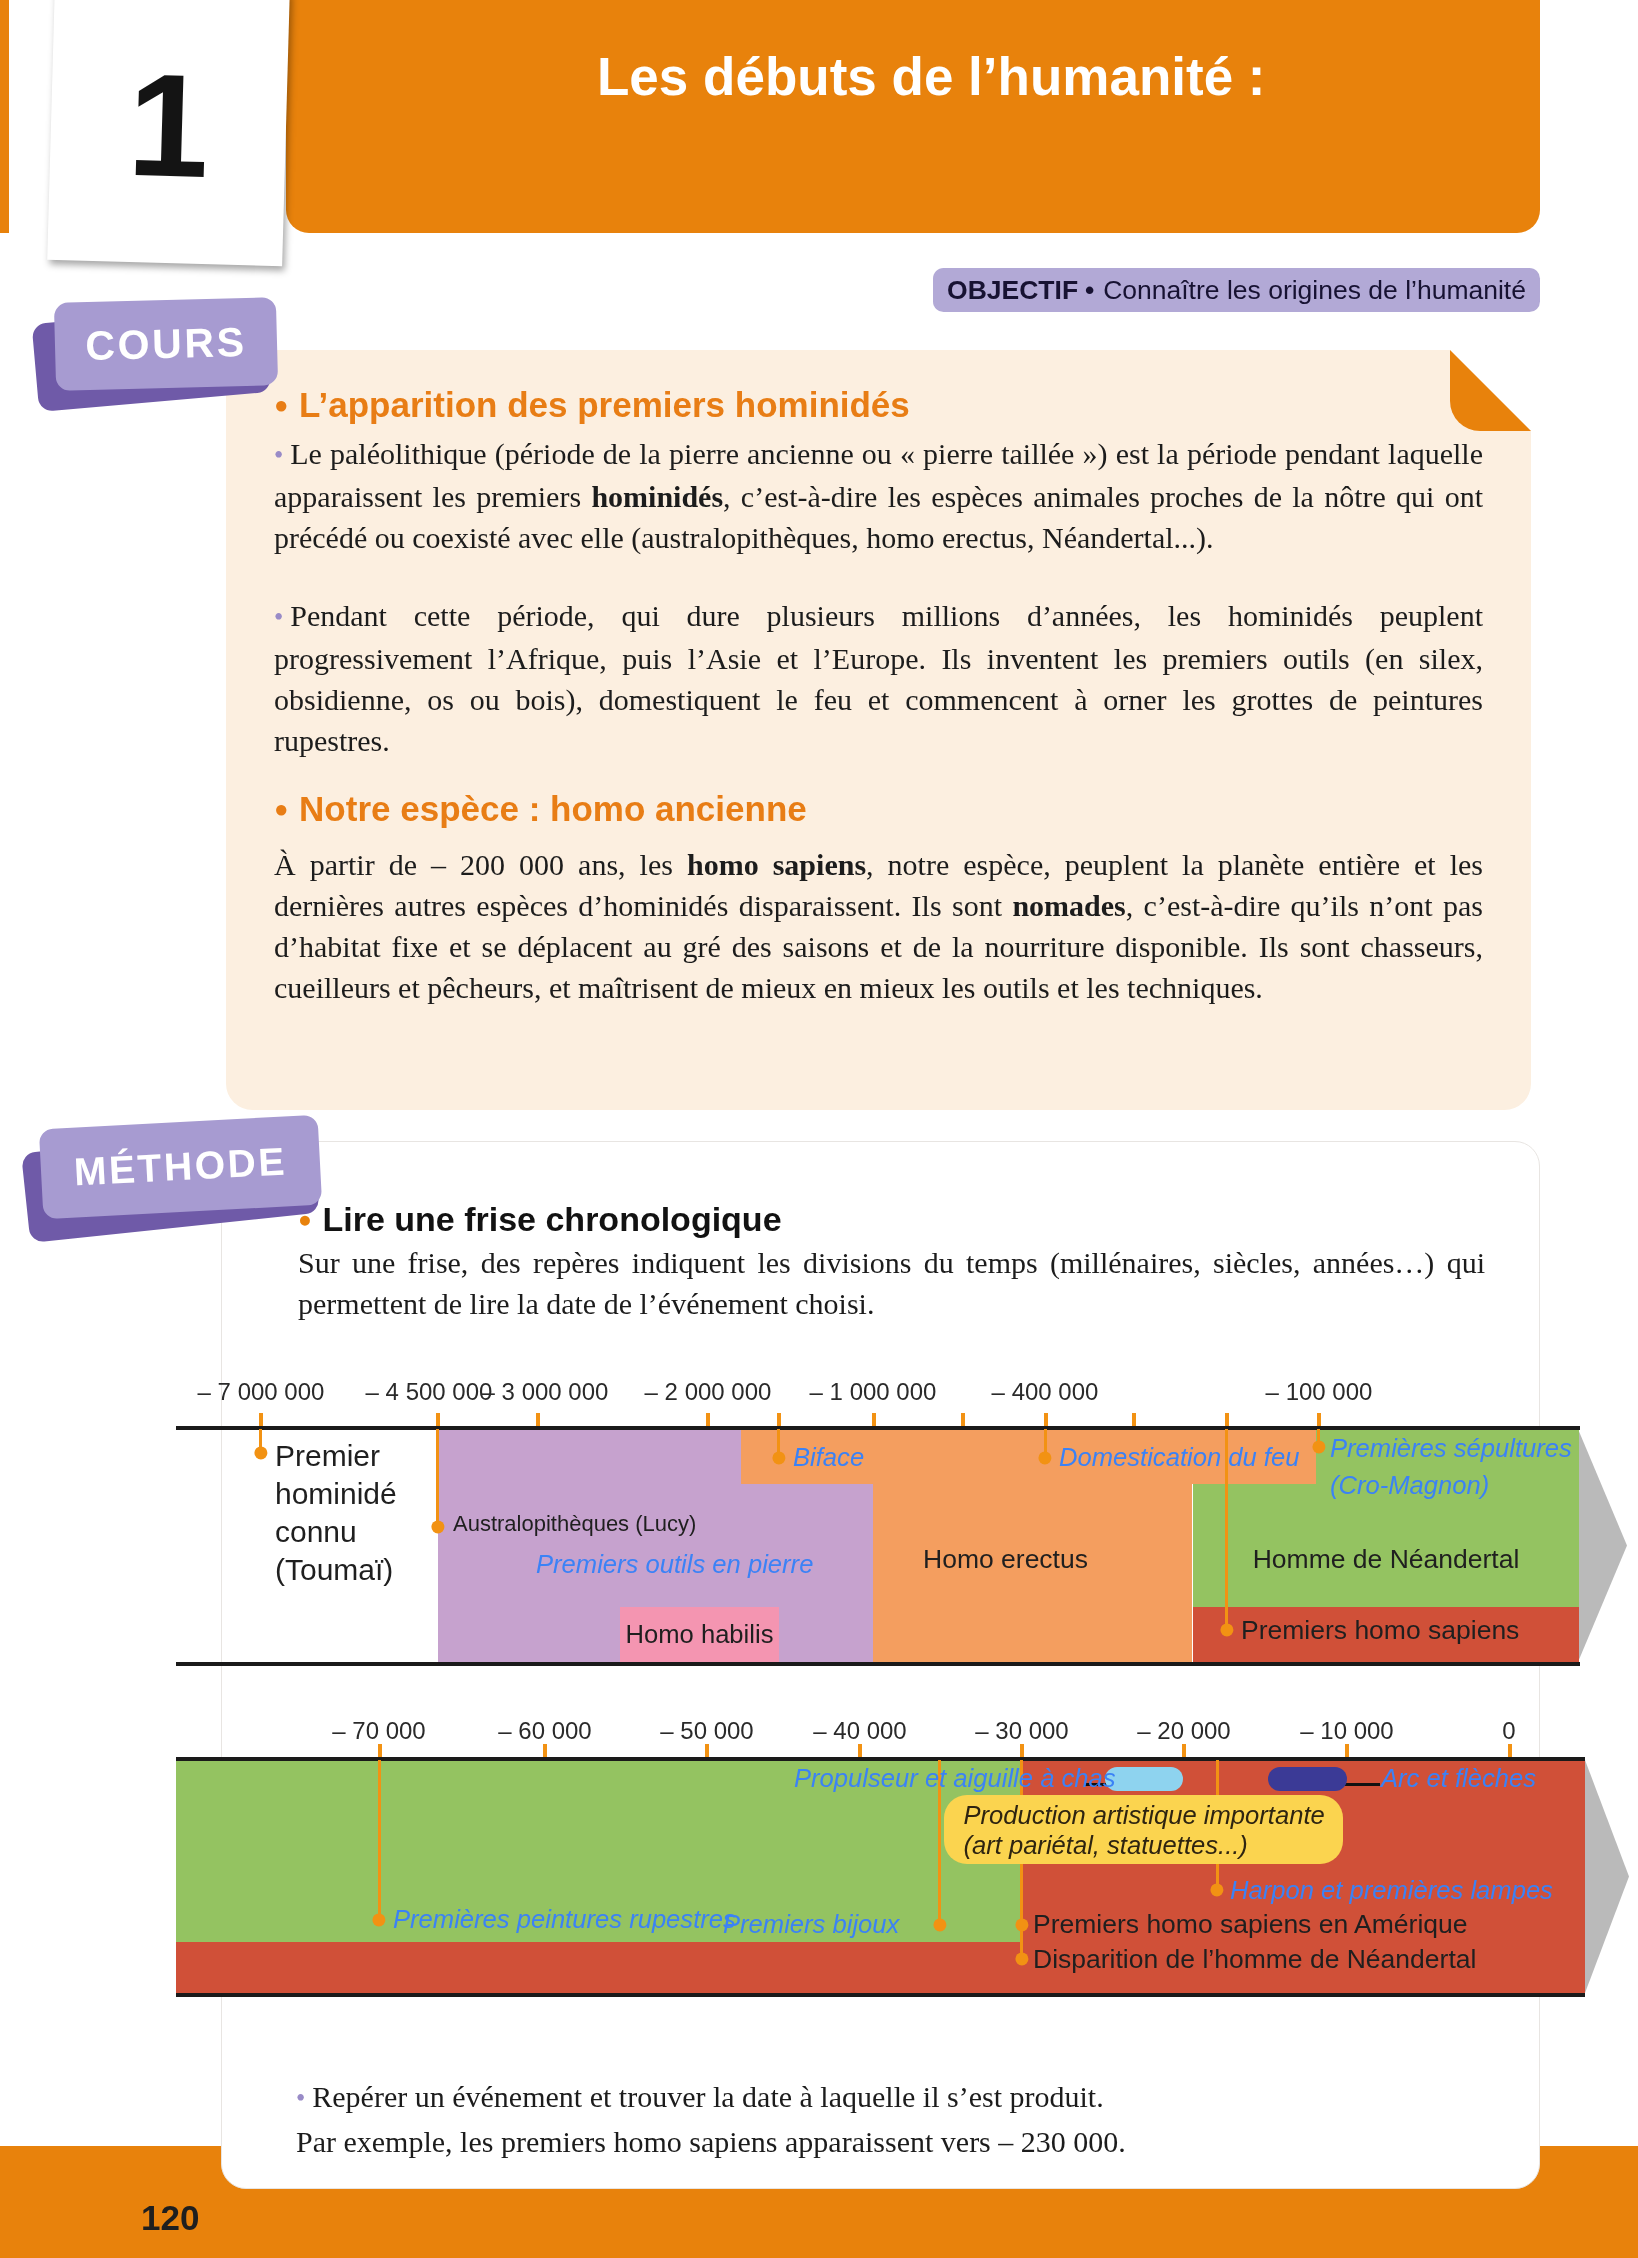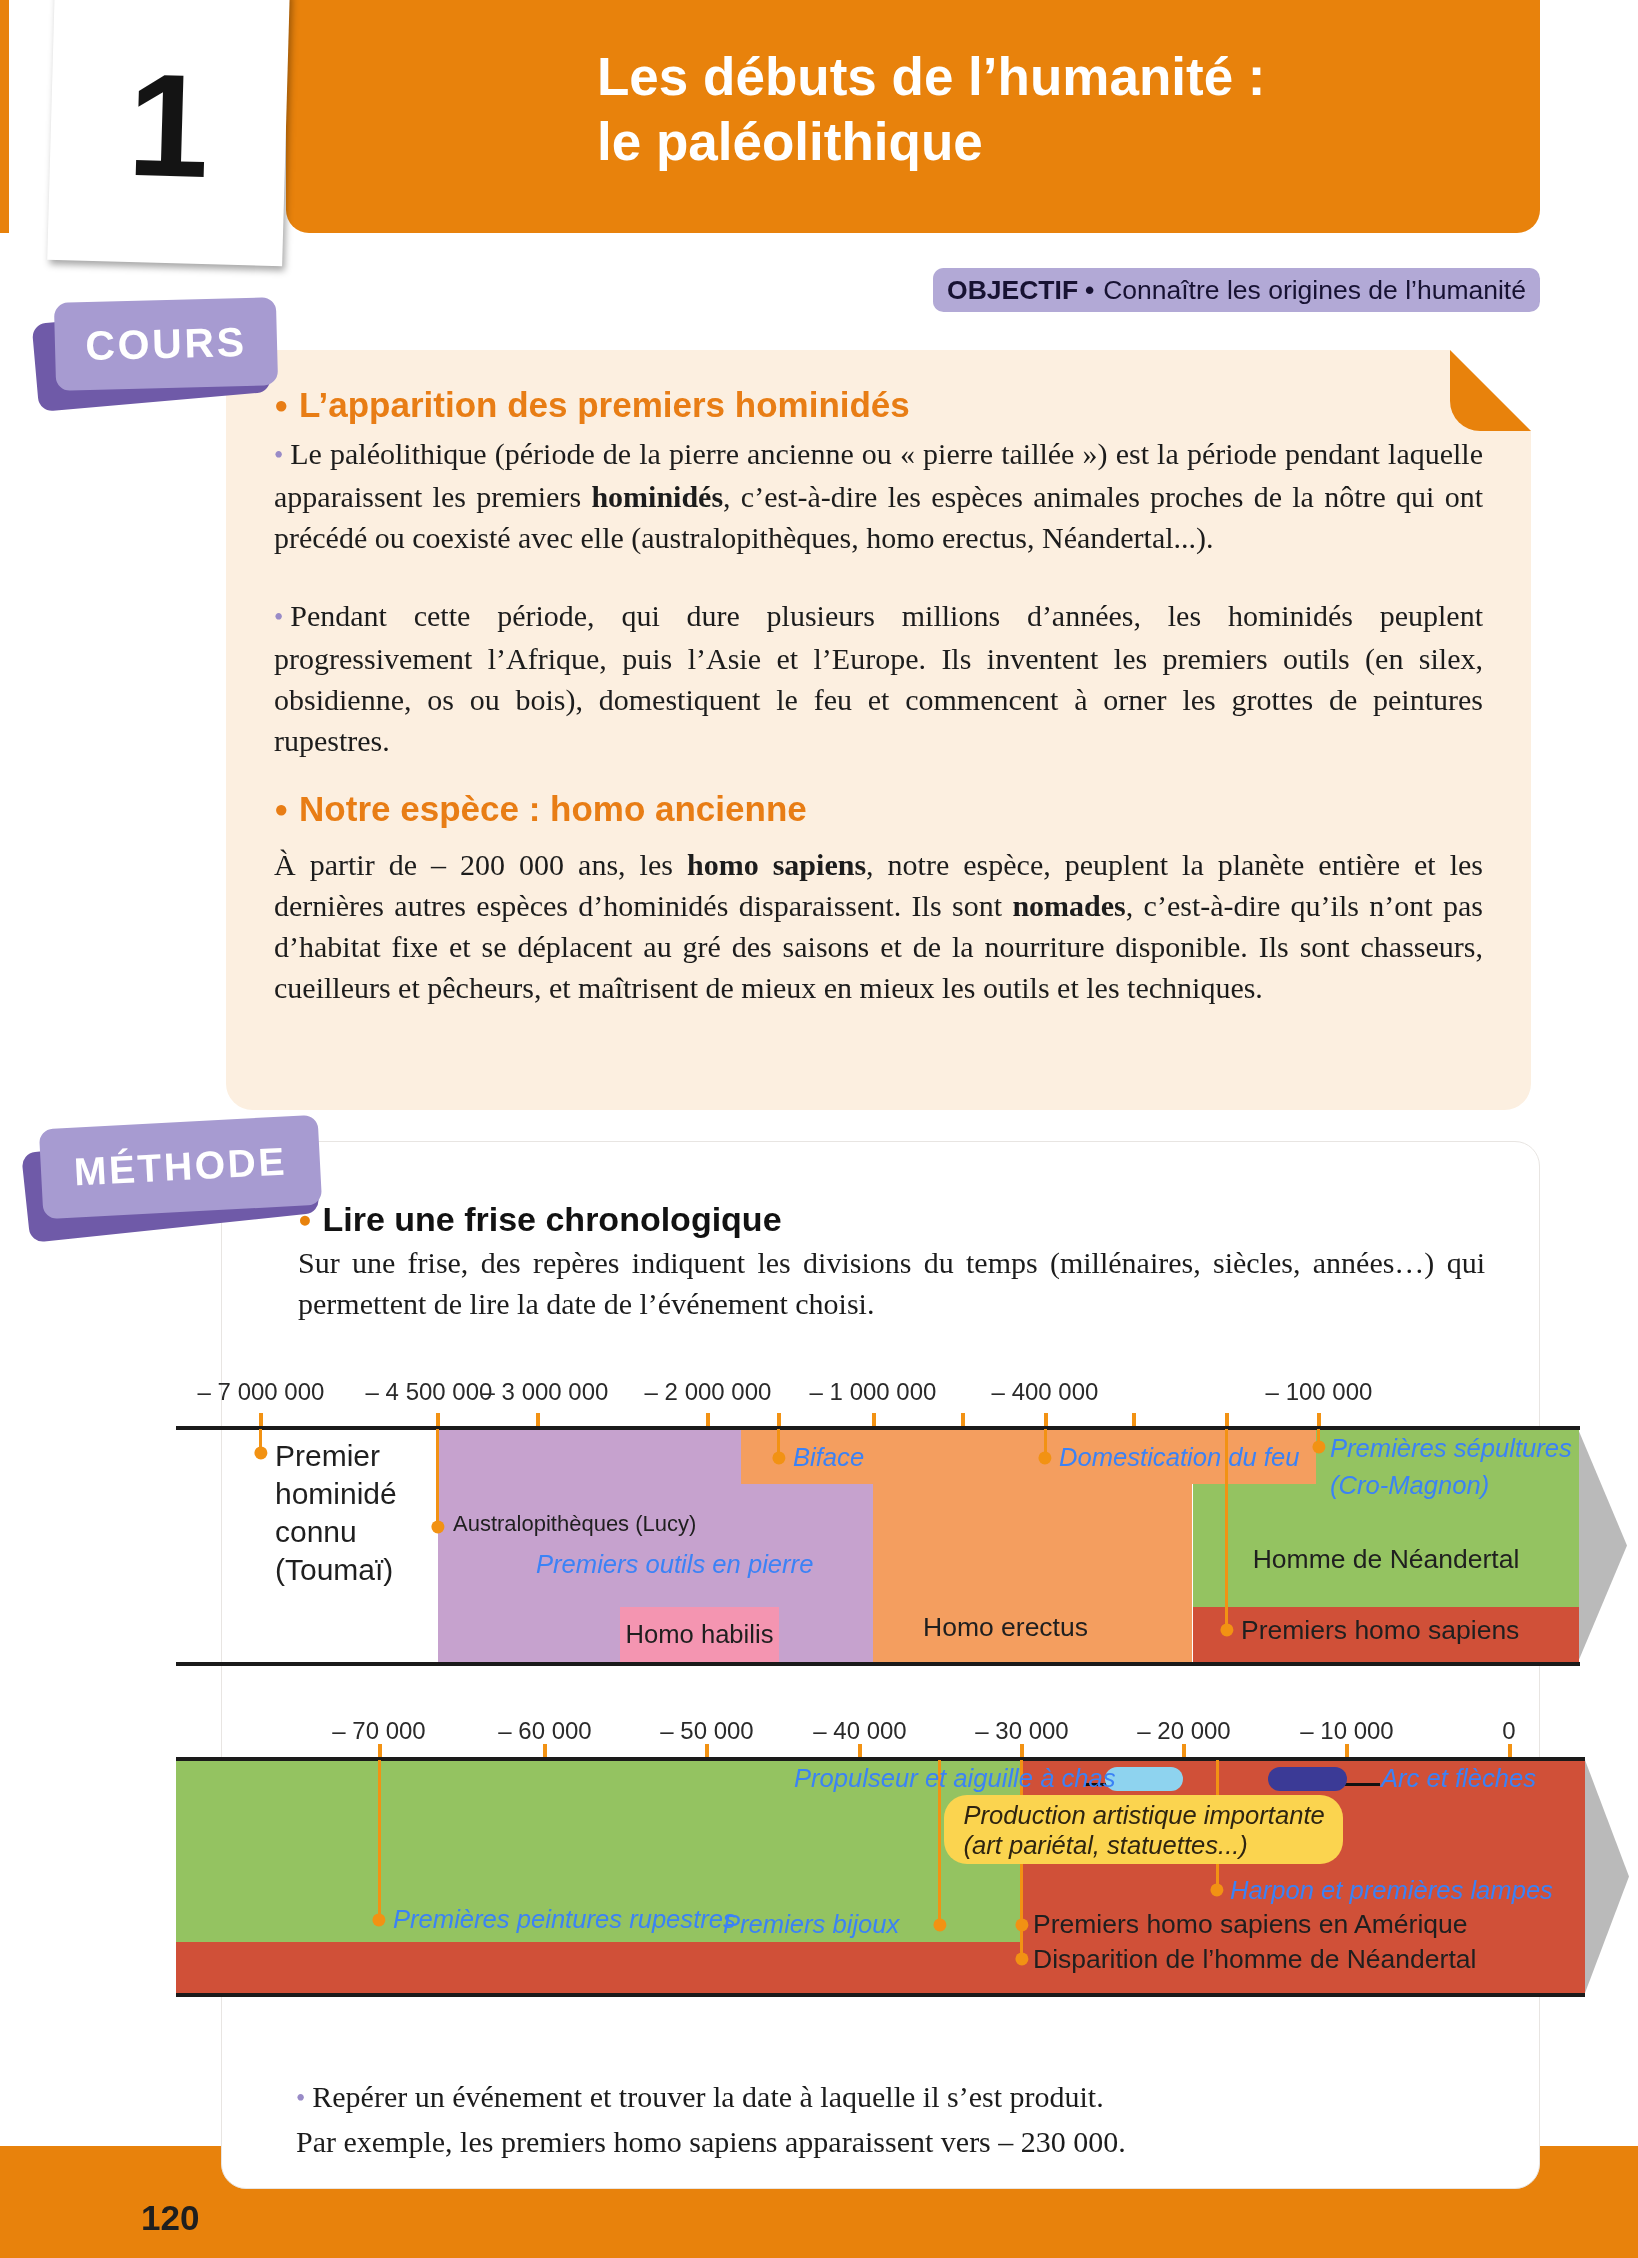--- a/index.html
+++ b/index.html
@@ -83,21 +83,20 @@
 <body>
 
 <div id="page">
 
   <div class="abs" id="footer-band"></div>
 
   <div class="abs" id="header-sliver"></div>
   <div class="abs" id="header-box">
     <div class="abs" id="header-title">
       <div>Les débuts de l’humanité :</div>
-      <div>le paléolithique</div>
     </div>
   </div>
   <div class="abs" id="chapter-card">
     <span id="chapter-number">1</span>
   </div>
 
   <div class="abs" id="objective-badge">
     <b>OBJECTIF</b>
     <span class="sep">•</span>
     <span>Connaître les origines de l’humanité</span>
@@ -195,21 +194,21 @@
   <div class="sp" style="left:275px;top:1437px;line-height:38px;font-size:30px">
     <span style="display:block">Premier</span>
     <span style="display:block">hominidé</span>
     <span style="display:block">connu</span>
     <span style="display:block">(Toumaï)</span>
   </div>
   <span class="sp" style="left:453px;top:1511px;font-size:22px">Australopithèques (Lucy)</span>
   <span class="ev" style="left:536px;top:1550px">Premiers outils en pierre</span>
   <span class="sp" style="left:620px;top:1620px;width:159px;text-align:center;font-size:25.6px">Homo habilis</span>
   <span class="ev" style="left:793px;top:1443px">Biface</span>
-  <span class="sp" style="left:873px;top:1612px;width:265px;text-align:center">Homo erectus</span>
+  <span class="sp" style="left:873px;top:1544px;width:265px;text-align:center">Homo erectus</span>
   <span class="ev" style="left:1059px;top:1443px">Domestication du feu</span>
   <div class="ev" style="left:1330px;top:1430px;line-height:37px">
     <span style="display:block">Premières sépultures</span>
     <span style="display:block">(Cro-Magnon)</span>
   </div>
   <span class="sp" style="left:1193px;top:1544px;width:386px;text-align:center">Homme de Néandertal</span>
   <span class="sp" style="left:1241px;top:1615px">Premiers homo sapiens</span>
 
   <span class="tick-label" style="left:379px;top:1717px">– 70 000</span>
   <span class="tick-label" style="left:545px;top:1717px">– 60 000</span>

